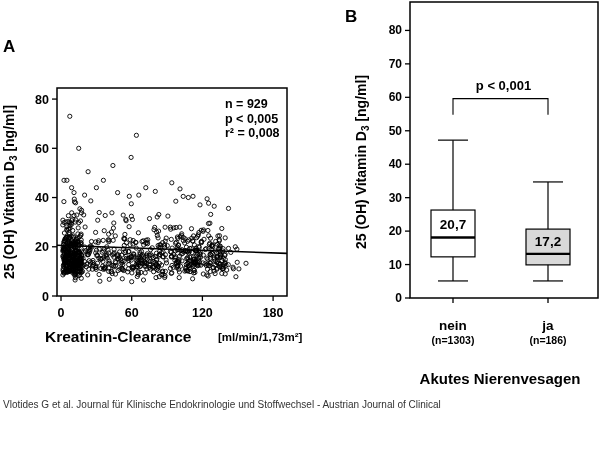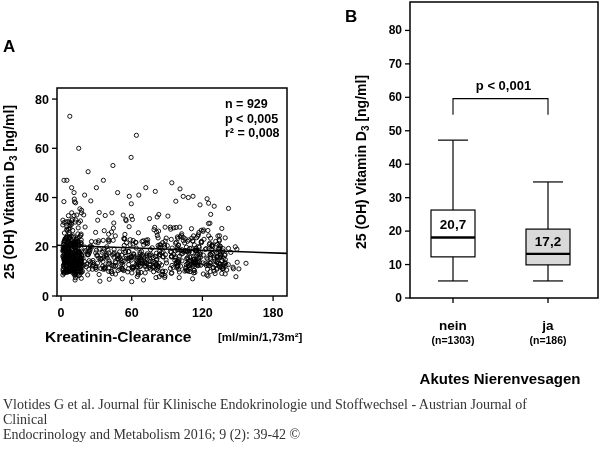--- a/index.html
+++ b/index.html
@@ -4,21 +4,21 @@
 <style>
   html,body{margin:0;padding:0;background:#ffffff;}
   .stage{
     position:relative;width:600px;height:455px;background:#ffffff;
     font-family:"Liberation Sans",sans-serif;overflow:hidden;
   }
   svg{display:block;}
   svg text{font-family:"Liberation Sans",sans-serif;}
   .caption{
     position:absolute;left:3px;top:397px;width:560px;
-    font-size:14px;line-height:15px;color:#333;font-weight:400;font-family:Liberation Serif, serif;
+    font-size:10px;line-height:15px;color:#333;font-weight:400;
   }
 </style>
 </head>
 <body>
 
 <div class="stage">
   <svg id="fig-svg" width="600" height="396" viewBox="0 0 600 396">
       <g>
         <text x="3" y="52" font-size="17" font-weight="bold" text-anchor="start" fill="#000">A</text>
         <g stroke="#000" stroke-width="0.9" fill="none">
@@ -1031,15 +1031,14 @@
           <text x="402" y="67.87570621468927" font-size="12" font-weight="bold" text-anchor="end" fill="#000">70</text>
           <line x1="410" x2="405" y1="30.42937853107344" y2="30.42937853107344" stroke="#000" stroke-width="1.3"></line>
           <text x="402" y="34.42937853107344" font-size="12" font-weight="bold" text-anchor="end" fill="#000">80</text>
         </g>
         <text transform="translate(366,162) rotate(-90)" font-size="14" font-weight="bold" text-anchor="middle" fill="#000"><tspan>25 (OH) Vitamin D</tspan><tspan font-size="10" dy="3">3</tspan><tspan font-size="14" dy="-3"> [ng/ml]</tspan></text>
         <text x="500" y="384" font-size="15" font-weight="bold" text-anchor="middle" fill="#000">Akutes Nierenvesagen</text>
       </g>
     </svg>
   <div class="caption">
     <div>Vlotides G et al. Journal für Klinische Endokrinologie und Stoffwechsel - Austrian Journal of Clinical</div>
-    <div>Endocrinology and Metabolism 2016; 9 (2): 39-42 ©</div>
   </div>
 </div>
 
 </body></html>

